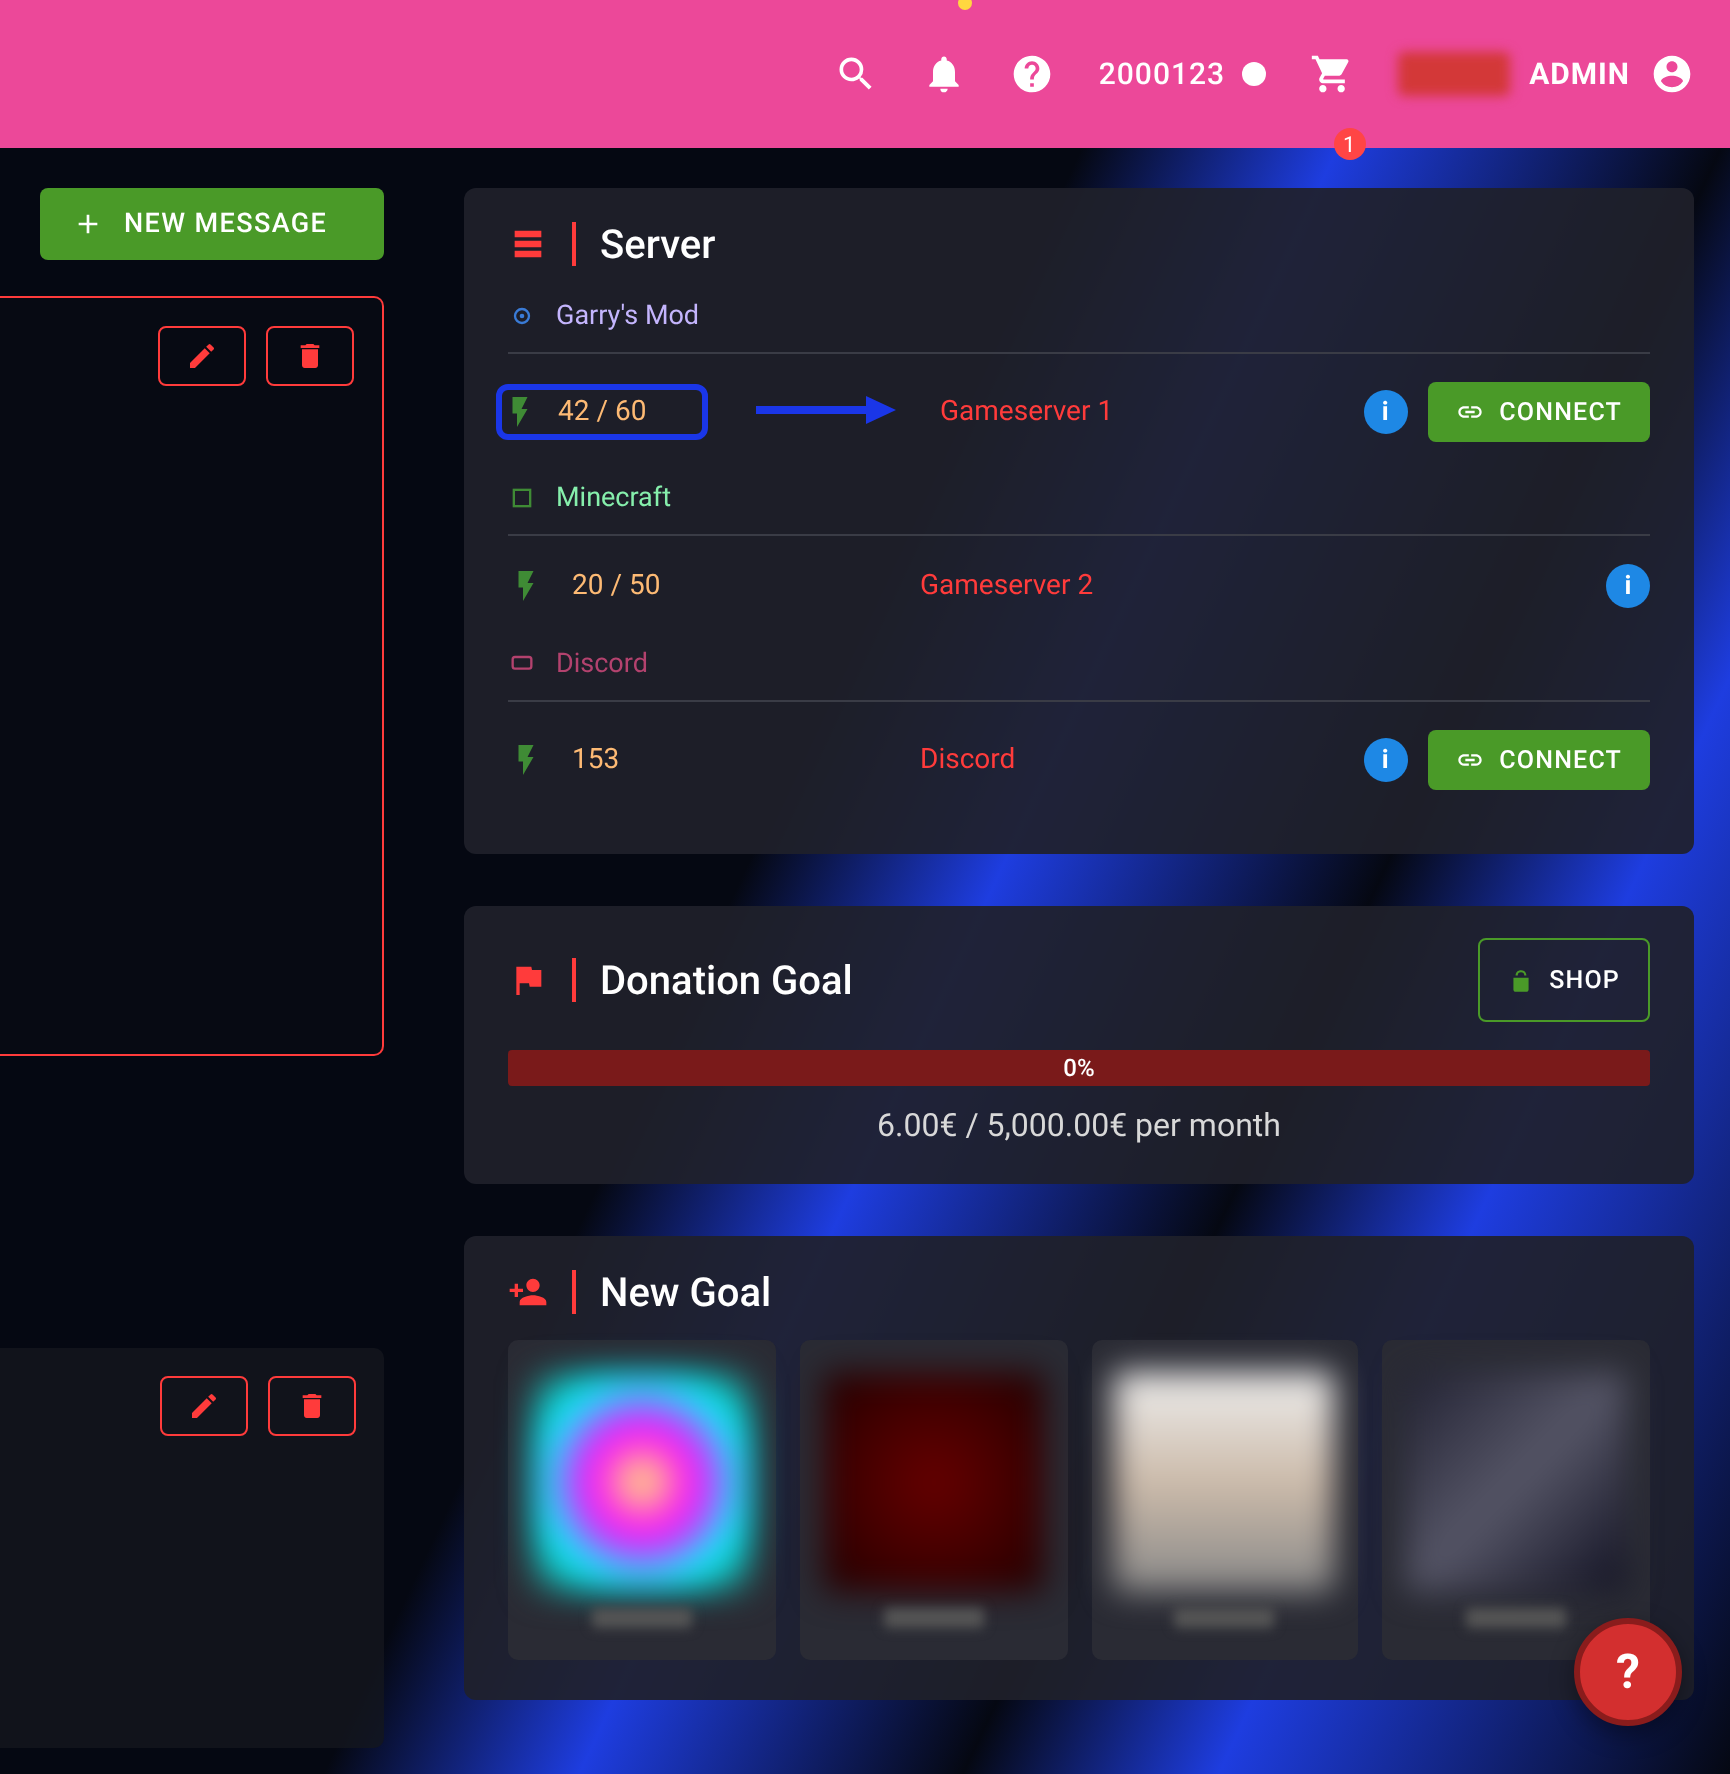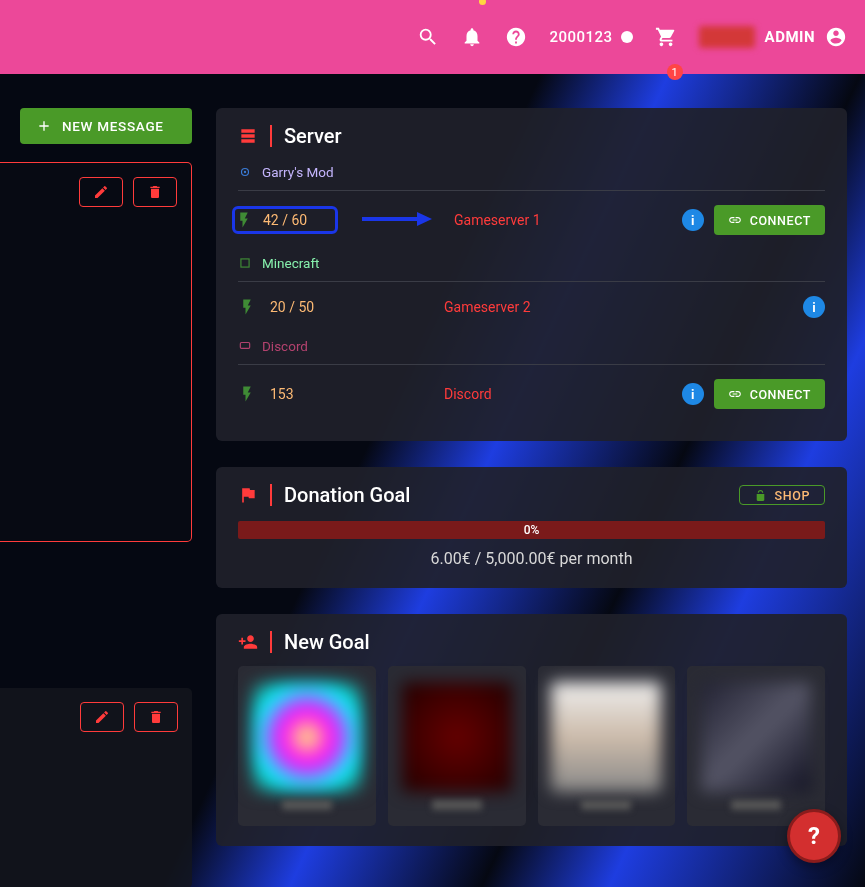--- a/index.html
+++ b/index.html
@@ -8,21 +8,21 @@
 .topbar{height:74px;background:#ec4899;position:relative;z-index:2;display:flex;justify-content:flex-end;padding:0 18px;gap:22px;color:#fff}
 .topbar .icon{cursor:pointer;display:flex;align-items:center;position:relative}
 .topbar svg{fill:#fff;width:22px;height:22px}
 .bell-dot{position:absolute;top:-2px;right:-3px;width:7px;height:7px;border-radius:50%;background:#ffd740}
 .points{display:flex;align-items:center;gap:8px;font-weight:500;font-size:15px;letter-spacing:.5px}
 .points .coin{width:12px;height:12px;border-radius:50%;background:#fff;display:inline-block}
 .cart{position:relative}
 .cart-badge{position:absolute;bottom:-6px;right:-6px;background:#ff4545;color:#fff;font-size:11px;width:16px;height:16px;border-radius:50%;display:flex;align-items:center;justify-content:center}
 .admin-chip{display:flex;align-items:center;gap:10px;font-weight:700;font-size:15px;letter-spacing:.5px}
 .admin-chip .blur{width:56px;height:22px;background:#d33838;border-radius:3px;filter:blur(3px)}
-.content{position:relative;z-index:1;display:flex;gap:24px;padding:34px 18px 0 0}
+.content{position:relative;z-index:1;display:flex;gap:40px;padding:20px 18px 0 0}
 .leftcol{width:192px;display:flex;flex-direction:column;gap:18px}
 .newmsg{margin-left:20px;background:#4a9a28;color:#fff;border:none;height:36px;padding:0 16px;border-radius:4px;font-size:13.5px;font-weight:500;letter-spacing:.7px;display:flex;align-items:center;gap:10px;cursor:pointer}
 .newmsg svg{width:16px;height:16px;fill:#fff}
 .sidecard{border:1px solid #ff3b3b;border-radius:5px;background:rgba(10,12,20,.55);height:380px;margin-left:0;border-left:none;border-top-left-radius:0;border-bottom-left-radius:0;padding:14px;display:flex;justify-content:flex-end;gap:10px}
 .sidecard2{border:none;border-radius:5px 5px 5px 5px;background:rgba(20,22,30,.8);height:200px;margin-left:0;border-left:none;border-top-left-radius:0;border-bottom-left-radius:0;padding:14px;display:flex;justify-content:flex-end;gap:10px}
 .iconbtn{width:44px;height:30px;border:1px solid #ff3b3b;border-radius:4px;background:transparent;display:flex;align-items:center;justify-content:center;cursor:pointer}
 .iconbtn svg{width:16px;height:16px;fill:#ff3b3b}
 .maincol{flex:1;display:flex;flex-direction:column;gap:26px}
 .panel{background:rgba(32,33,42,.92);border-radius:6px;padding:16px 22px 20px}
 .panel-head{display:flex;align-items:center;gap:12px;margin-bottom:8px}
@@ -42,21 +42,21 @@
 .bolt{width:18px;height:18px}
 .bolt svg{width:18px;height:18px;fill:#3f8b35}
 .srvrow .count{color:#fdba74;font-size:14px;width:60px}
 .srvrow .name{color:#ff3b3b;font-size:14px;margin-left:100px;flex:1}
 .srvrow .actions{display:flex;align-items:center;gap:10px}
 .infobtn{width:22px;height:22px;border-radius:50%;background:#1e88e5;color:#fff;display:flex;align-items:center;justify-content:center;font-weight:700;font-size:13px;cursor:pointer}
 .connectbtn{background:#4a9a28;color:#fff;border:none;height:30px;padding:0 14px;border-radius:4px;font-size:12.5px;font-weight:500;letter-spacing:.6px;display:flex;align-items:center;gap:8px;cursor:pointer}
 .connectbtn svg{width:14px;height:14px;fill:#fff}
 .highlight-box{border:3px solid #1a36e8;border-radius:6px;padding:2px 12px 2px 0;display:flex;align-items:center;gap:10px;margin-left:-6px}
 .arrow{margin-left:10px}
-.shopbtn{border:1px solid #4a9a28;background:transparent;color:#fdba74;height:20px;padding:0 14px;border-radius:4px;font-size:12.5px;font-weight:500;letter-spacing:.6px;display:flex;align-items:center;gap:8px;cursor:pointer}
+.shopbtn{border:1px solid #4a9a28;background:transparent;color:#ffffff;height:42px;padding:0 14px;border-radius:4px;font-size:12.5px;font-weight:500;letter-spacing:.6px;display:flex;align-items:center;gap:8px;cursor:pointer}
 .shopbtn svg{width:13px;height:13px;fill:#4a9a28}
 .progress{height:18px;background:#7a1a1a;border-radius:2px;display:flex;align-items:center;justify-content:center;margin:14px 0 10px;color:#fff;font-size:12px;font-weight:500}
 .goaltext{text-align:center;color:#d8d8d8;font-size:16px}
 .usergrid{display:flex;gap:12px;margin-top:12px}
 .usercard{flex:1;background:#2a2b34;border-radius:5px;height:160px;display:flex;flex-direction:column;align-items:center;justify-content:center;gap:8px}
 .avatar{width:110px;height:110px;border-radius:4px;filter:blur(8px)}
 .uname{width:50px;height:10px;background:#555;border-radius:2px;filter:blur(3px)}
 .fab{position:absolute;bottom:24px;right:24px;width:54px;height:54px;border-radius:50%;background:#d32f2f;border:3px solid #8a1c1c;color:#fff;display:flex;align-items:center;justify-content:center;font-size:24px;font-weight:700;cursor:pointer;z-index:5;box-shadow:0 4px 12px rgba(0,0,0,.4)}
 </style>
 </head>

